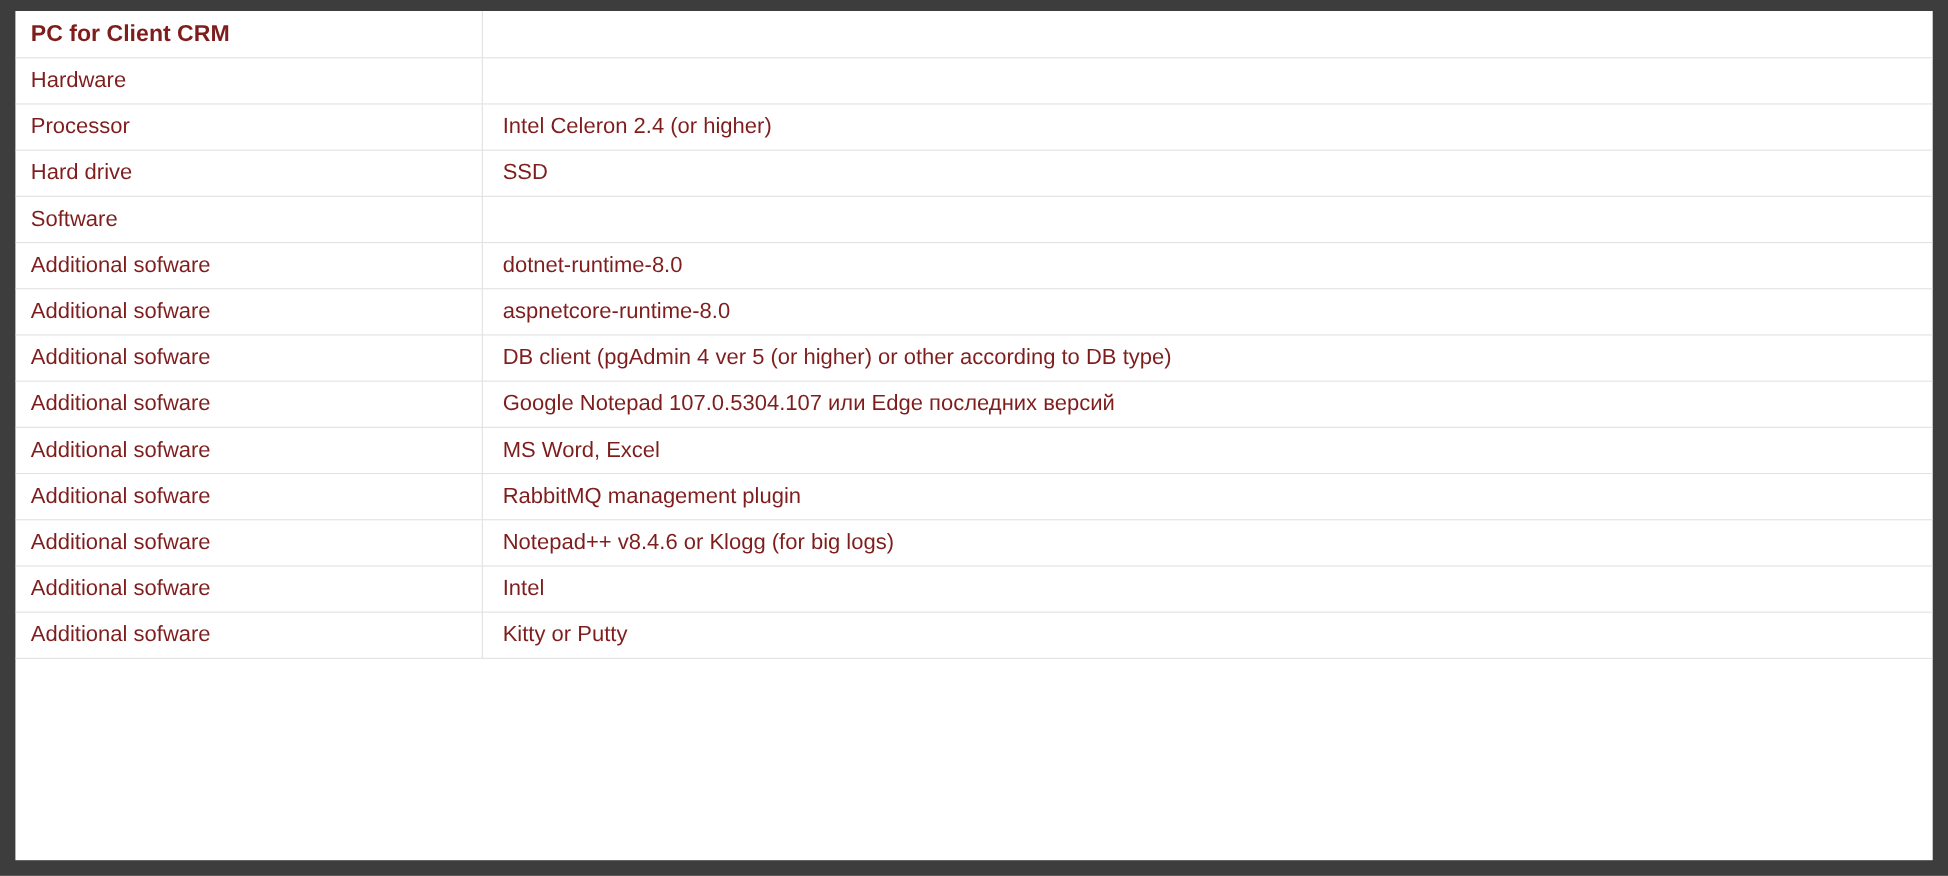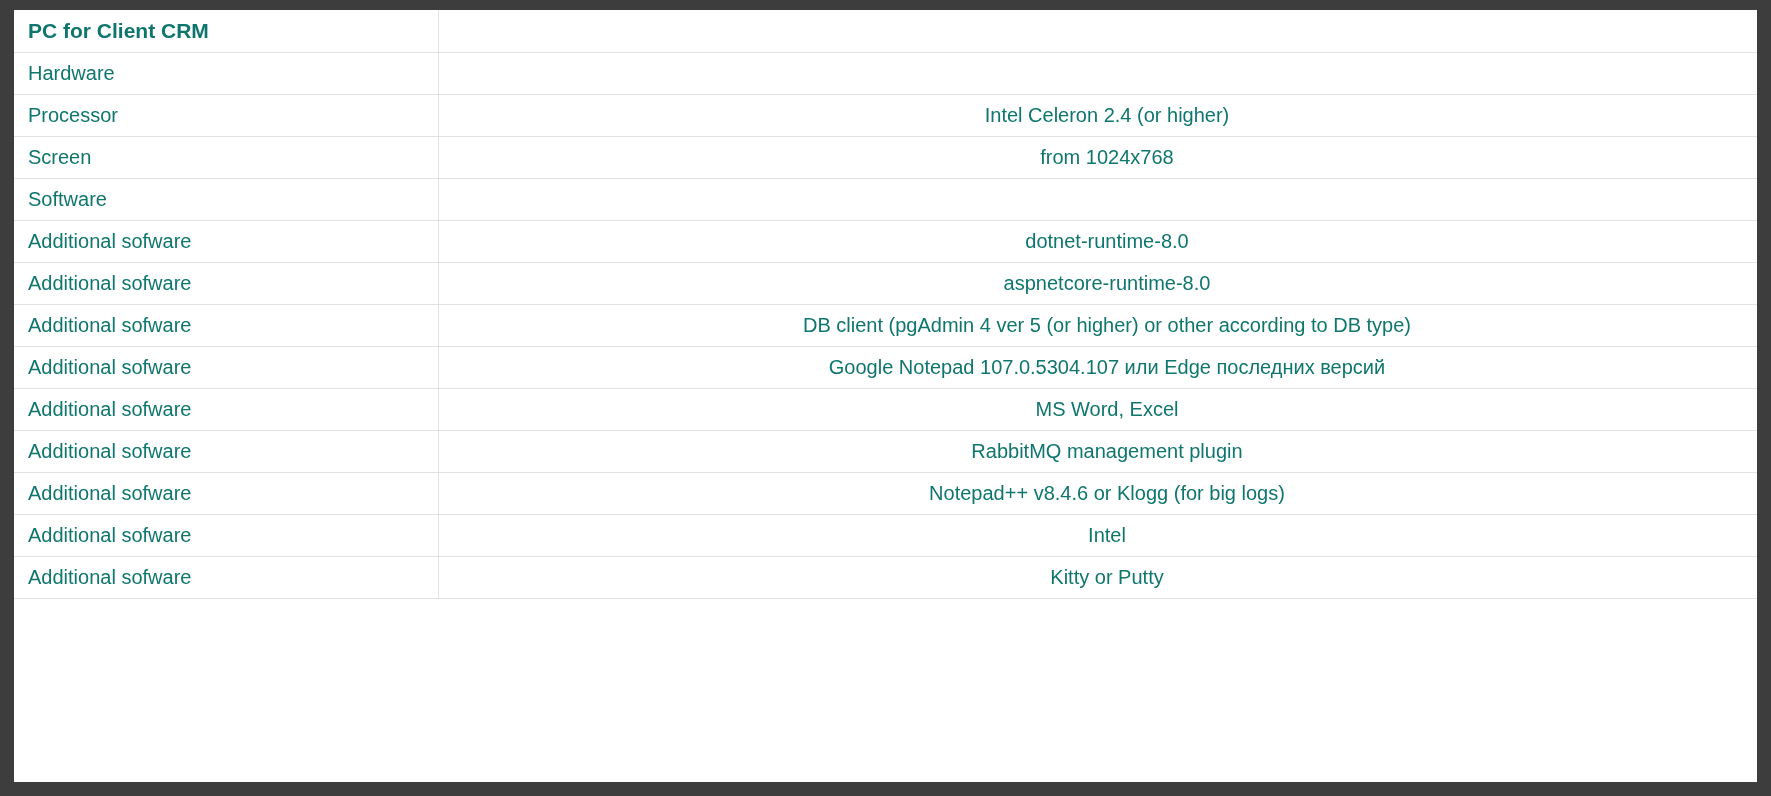--- a/index.html
+++ b/index.html
@@ -28,34 +28,33 @@
     width: 100%;
     table-layout: fixed;
   }
   table.spec tr {
     height: 42px;
   }
   table.spec td {
     border-bottom: 1px solid #e2e2e2;
     padding: 0 0 0 14px;
     font-size: 20px;
-    color: #0f766e;
+    color: #7f1d1d;
     vertical-align: middle;
     line-height: 1.2;
     white-space: nowrap;
     overflow: hidden;
     text-overflow: ellipsis;
   }
   table.spec td.col-label {
     width: 410px;
     border-right: 1px solid #e2e2e2;
   }
   table.spec td.col-value {
     padding-left: 18px;
-    text-align: center;
   }
   table.spec tr.header-row td {
     font-weight: bold;
     font-size: 21px;
   }
   table.spec tr.section-row td {
     font-weight: normal;
   }
   table.spec tr:last-child td {
     border-bottom: 1px solid #e2e2e2;
@@ -73,22 +72,22 @@
         </tr>
         <tr class="section-row">
           <td class="col-label">Hardware</td>
           <td class="col-value"></td>
         </tr>
         <tr class="item-row">
           <td class="col-label">Processor</td>
           <td class="col-value">Intel Celeron 2.4 (or higher)</td>
         </tr>
         <tr class="item-row">
-          <td class="col-label">Screen</td>
-          <td class="col-value">from 1024x768</td>
+          <td class="col-label">Hard drive</td>
+          <td class="col-value">SSD</td>
         </tr>
         <tr class="section-row">
           <td class="col-label">Software</td>
           <td class="col-value"></td>
         </tr>
         <tr class="item-row">
           <td class="col-label">Additional sofware</td>
           <td class="col-value">dotnet-runtime-8.0</td>
         </tr>
         <tr class="item-row">

